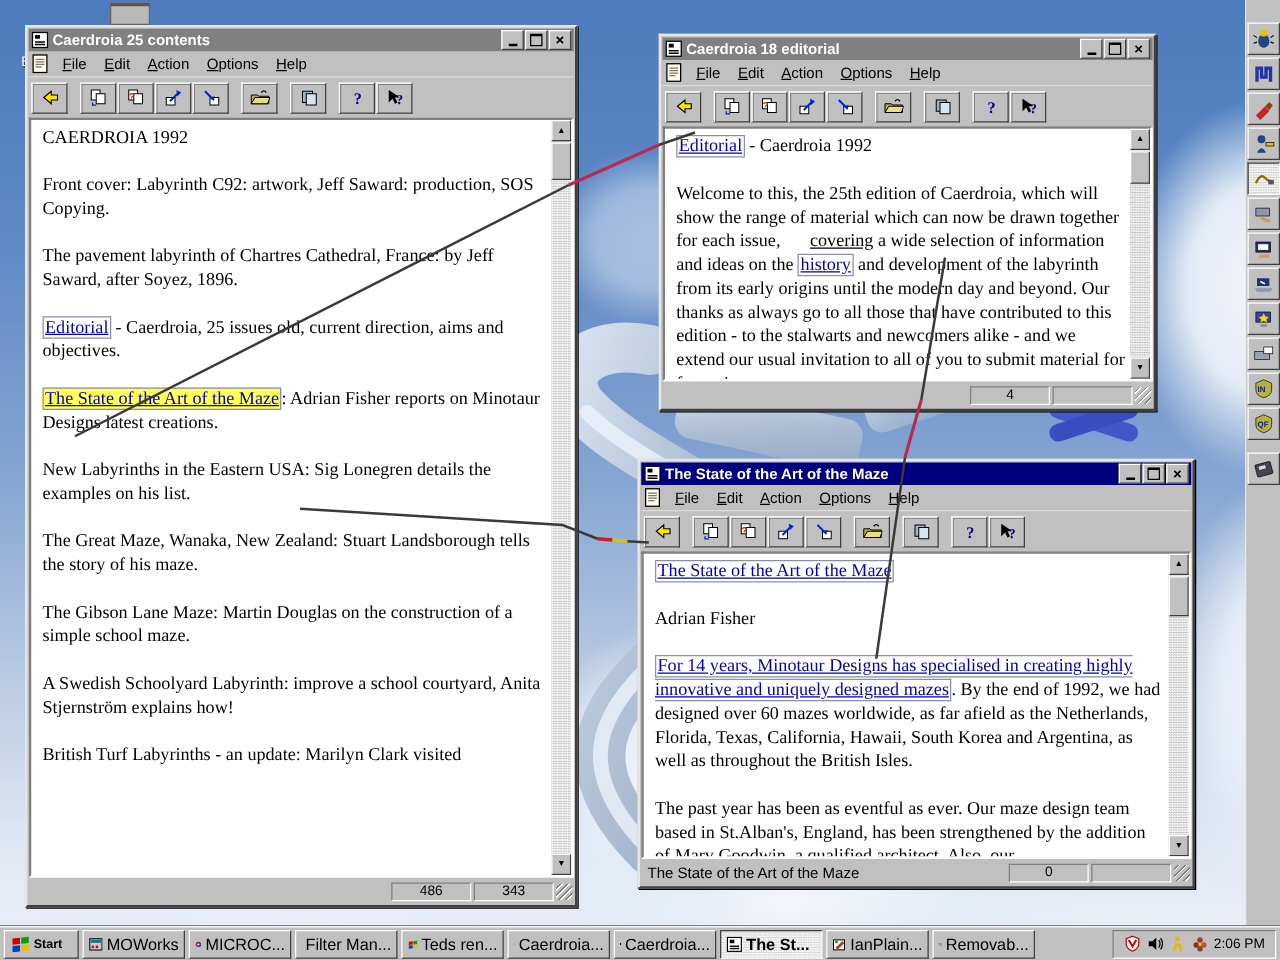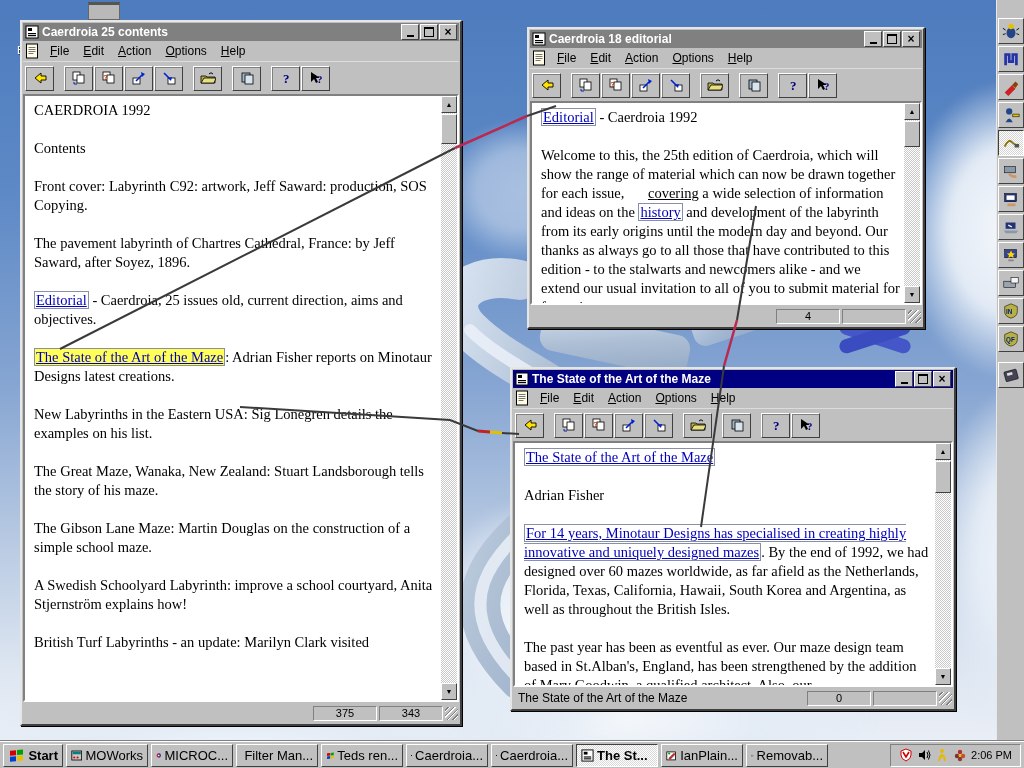--- a/index.html
+++ b/index.html
@@ -56,21 +56,21 @@
   .side-btn{width:24px;height:24px;flex:0 0 24px;background:#c0c0c0;border:1px solid;border-color:#fff #404040 #404040 #fff;
     display:flex;align-items:center;justify-content:center;margin-bottom:2px;}
   .side-btn.pressed{border-color:#404040 #fff #fff #404040;
     background:conic-gradient(#fff 25%,#d4d4d4 0 50%,#fff 0 75%,#d4d4d4 0);background-size:2px 2px;}
   .side-sep{height:8px;flex:0 0 8px;}
   
   #taskbar{position:absolute;left:0;top:741px;width:1024px;height:27px;background:#c0c0c0;
     border-top:1px solid #fff;box-shadow:0 -1px 0 #808080;display:flex;align-items:center;padding:2px 3px;box-sizing:border-box;gap:3px;}
   .task-btn{height:21px;background:#c0c0c0;border:1px solid;border-color:#fff #404040 #404040 #fff;
     display:flex;align-items:center;gap:3px;padding:0 4px;font-size:13px;white-space:nowrap;overflow:hidden;flex:0 0 auto;}
-  .task-btn.start{font-weight:bold;font-size:13px;width:50px;justify-content:space-between;}
+  .task-btn.start{font-weight:bold;font-size:10px;width:50px;}
   .task-btn.app{width:72px;}
   .task-btn.pressed{border-color:#404040 #fff #fff #404040;font-weight:bold;
     background:conic-gradient(#fff 25%,#d8d8d8 0 50%,#fff 0 75%,#d8d8d8 0);background-size:2px 2px;align-items:center;}
   .tray{margin-left:auto;height:21px;border:1px solid;border-color:#808080 #fff #fff #808080;
     display:flex;align-items:center;gap:4px;padding:0 8px;font-size:11px;}
   
   #link-lines{position:absolute;inset:0;z-index:40;pointer-events:none;}
   #wallpaper-art{position:absolute;inset:0;z-index:1;pointer-events:none;}
   .mini-icon-top{position:absolute;left:88px;top:2px;width:30px;height:14px;background:#b9b9b9;
     border:1px solid #666;border-top:3px solid #555;z-index:2;}
@@ -210,41 +210,40 @@
       <span class="t-btn">
           <svg width="16" height="14" viewBox="0 0 16 14">
             <path d="M3 1 l0 10 3 -3 2 4 2 -1 -2 -4 4 0 z" fill="#000"></path>
             <text x="9" y="12" font-size="11" font-weight="bold" fill="#000080" font-family="serif">?</text>
           </svg>
         </span>
     </div>
     <div class="content">
       <div class="textpane">
           <p><span>CAERDROIA 1992</span></p>
-          <p><span>Contents</span></p>
           <p><span>Front cover: Labyrinth C92: artwork, Jeff Saward: production, SOS Copying.</span></p>
           <p><span>The pavement labyrinth of Chartres Cathedral, France: by Jeff Saward, after Soyez, 1896.</span></p>
           <p><span class="run-link">Editorial</span><span> - Caerdroia, 25 issues old, current direction, aims and objectives.</span></p>
           <p><span class="run-hilink">The State of the Art of the Maze</span><span>: Adrian Fisher reports on Minotaur Designs latest creations.</span></p>
           <p><span>New Labyrinths in the Eastern USA: Sig Lonegren details the examples on his list.</span></p>
           <p><span>The Great Maze, Wanaka, New Zealand: Stuart Landsborough tells the story of his maze.</span></p>
           <p><span>The Gibson Lane Maze: Martin Douglas on the construction of a simple school maze.</span></p>
           <p><span>A Swedish Schoolyard Labyrinth: improve a school courtyard, Anita Stjernström explains how!</span></p>
           <p><span>British Turf Labyrinths - an update: Marilyn Clark visited</span></p>
         </div>
       <div class="scrollbar">
         <span class="sc-btn">▲</span>
         <span class="sc-track">
             <span class="sc-thumb" style="display:block;height:28px;margin-top:1px;"></span>
           </span>
         <span class="sc-btn">▼</span>
       </div>
     </div>
     <div class="statusbar">
-      <span class="sbox">375</span>
+      <span class="sbox">486</span>
       <span class="sbox">343</span>
       <span class="grip"></span>
     </div>
   </div>
 
   <div class="win w2">
     <div class="titlebar">
       <svg class="app-icon" width="14" height="14" viewBox="0 0 14 14">
           <rect x="1" y="1" width="12" height="12" fill="#fff" stroke="#000"></rect>
           <rect x="3" y="3" width="4" height="3" fill="#000"></rect>

